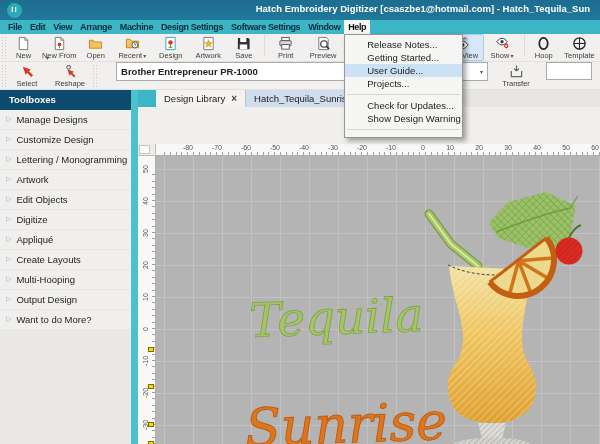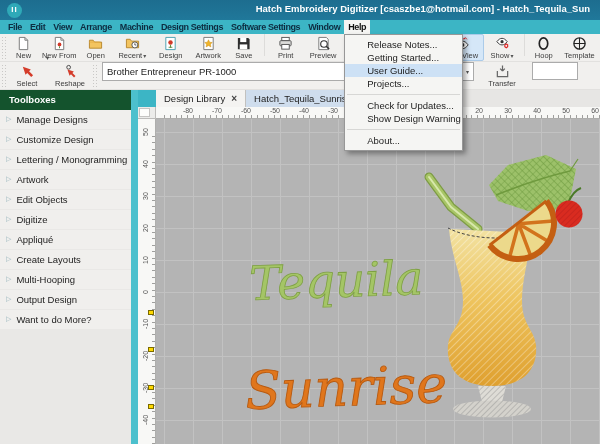--- a/index.html
+++ b/index.html
@@ -27,33 +27,33 @@
   .grip { width:7px; align-self:stretch; margin:2px 1px; background-image:radial-gradient(#c9c8c6 30%, transparent 32%); background-size:3px 3px; }
   .tb-btn { display:flex; flex-direction:column; align-items:center; justify-content:center; height:27px; cursor:default; }
   .tb-btn svg { width:15px; height:15px; flex:none; }
   .tb-lbl { font-size:7.5px; color:#3c3c3c; white-space:nowrap; line-height:8px; margin-top:1px; }
   .tb-btn.disabled svg { opacity:.45; filter:grayscale(1); }
   .tb-btn.disabled .tb-lbl { color:#a8a8a6; }
   .tb-btn.active { background:#d5e7f8; border:1px solid #abcbe9; border-radius:2px; }
   .tb-sep { width:1px; height:22px; background:#dddcda; margin:0 4px; flex:none; }
   .caret { font-size:6px; color:#555; margin-left:1px; }
 
-  .machine-combo { width:372px; height:19px; background:#fff; border:1px solid #ababab; font-size:9.5px; color:#222; padding:0 4px; display:flex; align-items:center; justify-content:space-between; margin-left:2px; }
+  .machine-combo { width:372px; height:19px; background:#fff; border:1px solid #ababab; font-size:9.5px; color:#222; padding:0 4px; display:flex; align-items:center; justify-content:space-between; margin-left:16px;font-weight:bold; }
   .side-input { width:46px; height:18px; background:#fff; border:1px solid #ababab; margin-left:8px; }
 
   
   .content { display:flex; height:354px; }
   .sidebar { width:131px; background:#e9e8e6; display:flex; flex-direction:column; }
-  .sb-header { height:20px; background:#14532d; color:#fff; font-size:9.5px; font-weight:bold; line-height:20px; padding-left:9px; }
+  .sb-header { height:20px; background:#0c4a6e; color:#fff; font-size:9.5px; font-weight:bold; line-height:20px; padding-left:9px; }
   .sb-item { height:18.5px; background:#f0efed; margin-bottom:1.5px; display:flex; align-items:center; font-size:9.5px; font-weight:normal; color:#1c1c1c; cursor:default; }
   .sb-item:first-of-type { margin-top:2px; }
   .chev { color:#93b2ba; font-size:7px; margin:0 5px 0 6px; }
   .teal-strip { width:7px; background:#4cc0cd; }
 
-  .editor { flex:1; display:flex; flex-direction:column; position:relative; }
+  .editor { flex:1; display:flex; flex-direction:column; position:relative;gap:37px; }
   .tabbar { height:17px; background:#e7e6e4; display:flex; align-items:stretch; }
   .tab-lead { width:18px; background:#3cb5c5; }
   .tab { display:flex; align-items:center; gap:6px; padding:0 8px; font-size:9.5px; color:#222; border-right:1px solid #c2c1bf; background:#f4f3f1; white-space:nowrap; cursor:default; }
   .tab.active { background:#cfdded; }
   .tab .x { font-size:10px; font-weight:bold; color:#444; line-height:1; }
 
   .workspace { position:relative; flex:1; }
   .ruler-corner { position:absolute; left:0; top:0; width:18px; height:12px; background:#ececea; border-right:1px solid #bdbcba; border-bottom:1px solid #bdbcba; }
   .ruler-corner::after { content:""; position:absolute; left:1px; top:1px; width:9px; height:7px; background:#fdfdfb; border:1px solid #c5c4c2; }
   .h-ruler { position:absolute; left:18px; right:0; top:0; height:12px; background:#f8f8f6; border-bottom:1px solid #aeaeac;
@@ -93,21 +93,20 @@
     
     <div class="dropdown">
       <div class="menu-row">Release Notes...</div>
       <div class="menu-row">Getting Started...</div>
       <div class="menu-row hl">User Guide...</div>
       <div class="menu-row">Projects...</div>
       <div class="menu-sep"></div>
       <div class="menu-row">Check for Updates...</div>
       <div class="menu-row">Show Design Warning</div>
       <div class="menu-sep"></div>
-      <div class="menu-row">About...</div>
     </div>
   </div>
 </div>
 
 <div class="toolbar">
   <div class="grip"></div>
 
   <div class="tb-btn" style="width:32px">
     <svg viewBox="0 0 16 16">
         <path d="M3.5 1.5h6l3 3v10h-9z" fill="#fff" stroke="#777" stroke-width="1"></path>

